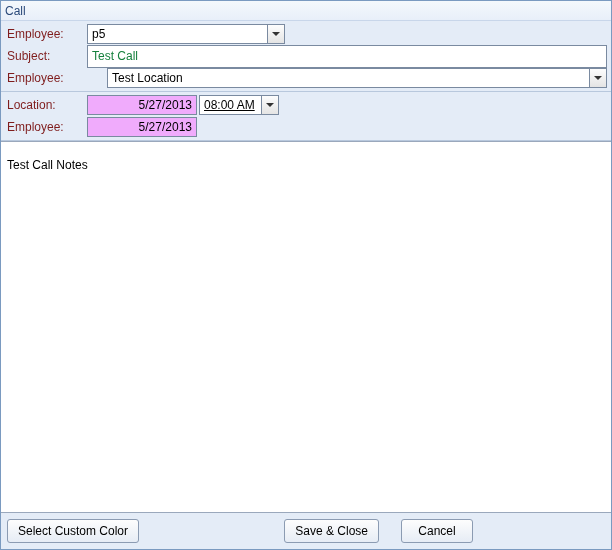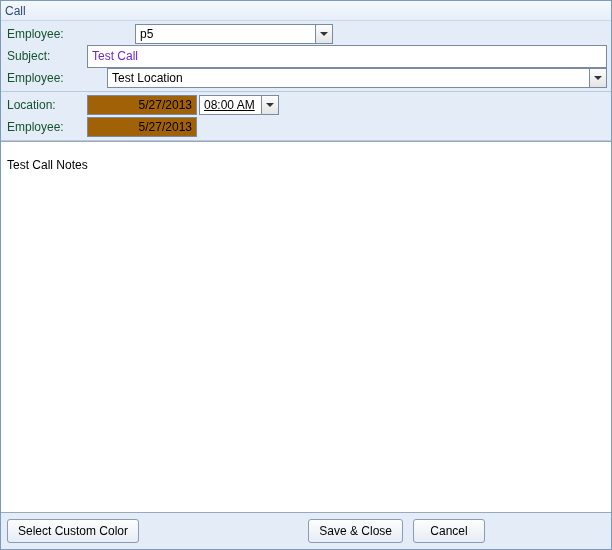--- a/index.html
+++ b/index.html
@@ -34,30 +34,30 @@
   }
   .row {
     display: flex;
     align-items: center;
     height: 22px;
     gap: 2px;
   }
   .label {
     width: 80px;
     padding-left: 2px;
-    color: #14532d;
+    color: #7f1d1d;
   }
   .text-input {
     flex: 1;
     height: 23px;
     border: 1px solid #7a8aa0;
     background: #fff;
     padding: 0 4px;
     font: inherit;
-    color: #6d28d9;
+    color: #15803d;
   }
   .combo {
     display: flex;
     align-items: stretch;
     height: 20px;
   }
   .combo-input {
     border: 1px solid #7a8aa0;
     border-right: none;
     background: #fff;
@@ -79,21 +79,21 @@
   .chevron {
     width: 0; height: 0;
     border-left: 4px solid transparent;
     border-right: 4px solid transparent;
     border-top: 4px solid #333;
   }
   .date-input {
     width: 110px;
     text-align: right;
     border: 1px solid #7a8aa0;
-    background: #a16207;
+    background: #f0abfc;
     padding: 0 4px;
     font: inherit;
     height: 20px;
   }
   .time-input {
     width: 62px;
     border: 1px solid #7a8aa0;
     border-right: none;
     background: #fff;
     padding: 0 4px;
@@ -111,39 +111,39 @@
     resize: none;
     font: inherit;
     padding: 16px 6px;
     color: #000;
     overflow-y: scroll;
   }
   .footer {
     display: flex;
     align-items: center;
     padding: 6px;
-    gap: 10px;
+    gap: 22px;
     background: #e4ecf7;
   }
   .spacer { flex: 1; }
   .btn {
     height: 24px;
     min-width: 72px;
     padding: 0 10px;
     border: 1px solid #8b9bb2;
     background: linear-gradient(to bottom, #fdfdfd, #e6ecf5);
     border-radius: 3px;
     font: inherit;
     cursor: pointer;
     color: #000;
     white-space: nowrap;
   }
   .wide-combo { flex: 1; margin-left: 20px; }
   .wide-combo .combo-input { flex: 1; }
-  .emp-combo .combo-input { width: 180px; margin-left: 48px; }
+  .emp-combo .combo-input { width: 180px; }
   .time-combo .combo-btn { border: 1px solid #7a8aa0; }
 </style>
 </head>
 <body>
 
 <div class="window">
 
   <div class="titlebar">Call</div>
 
   <div class="section">

